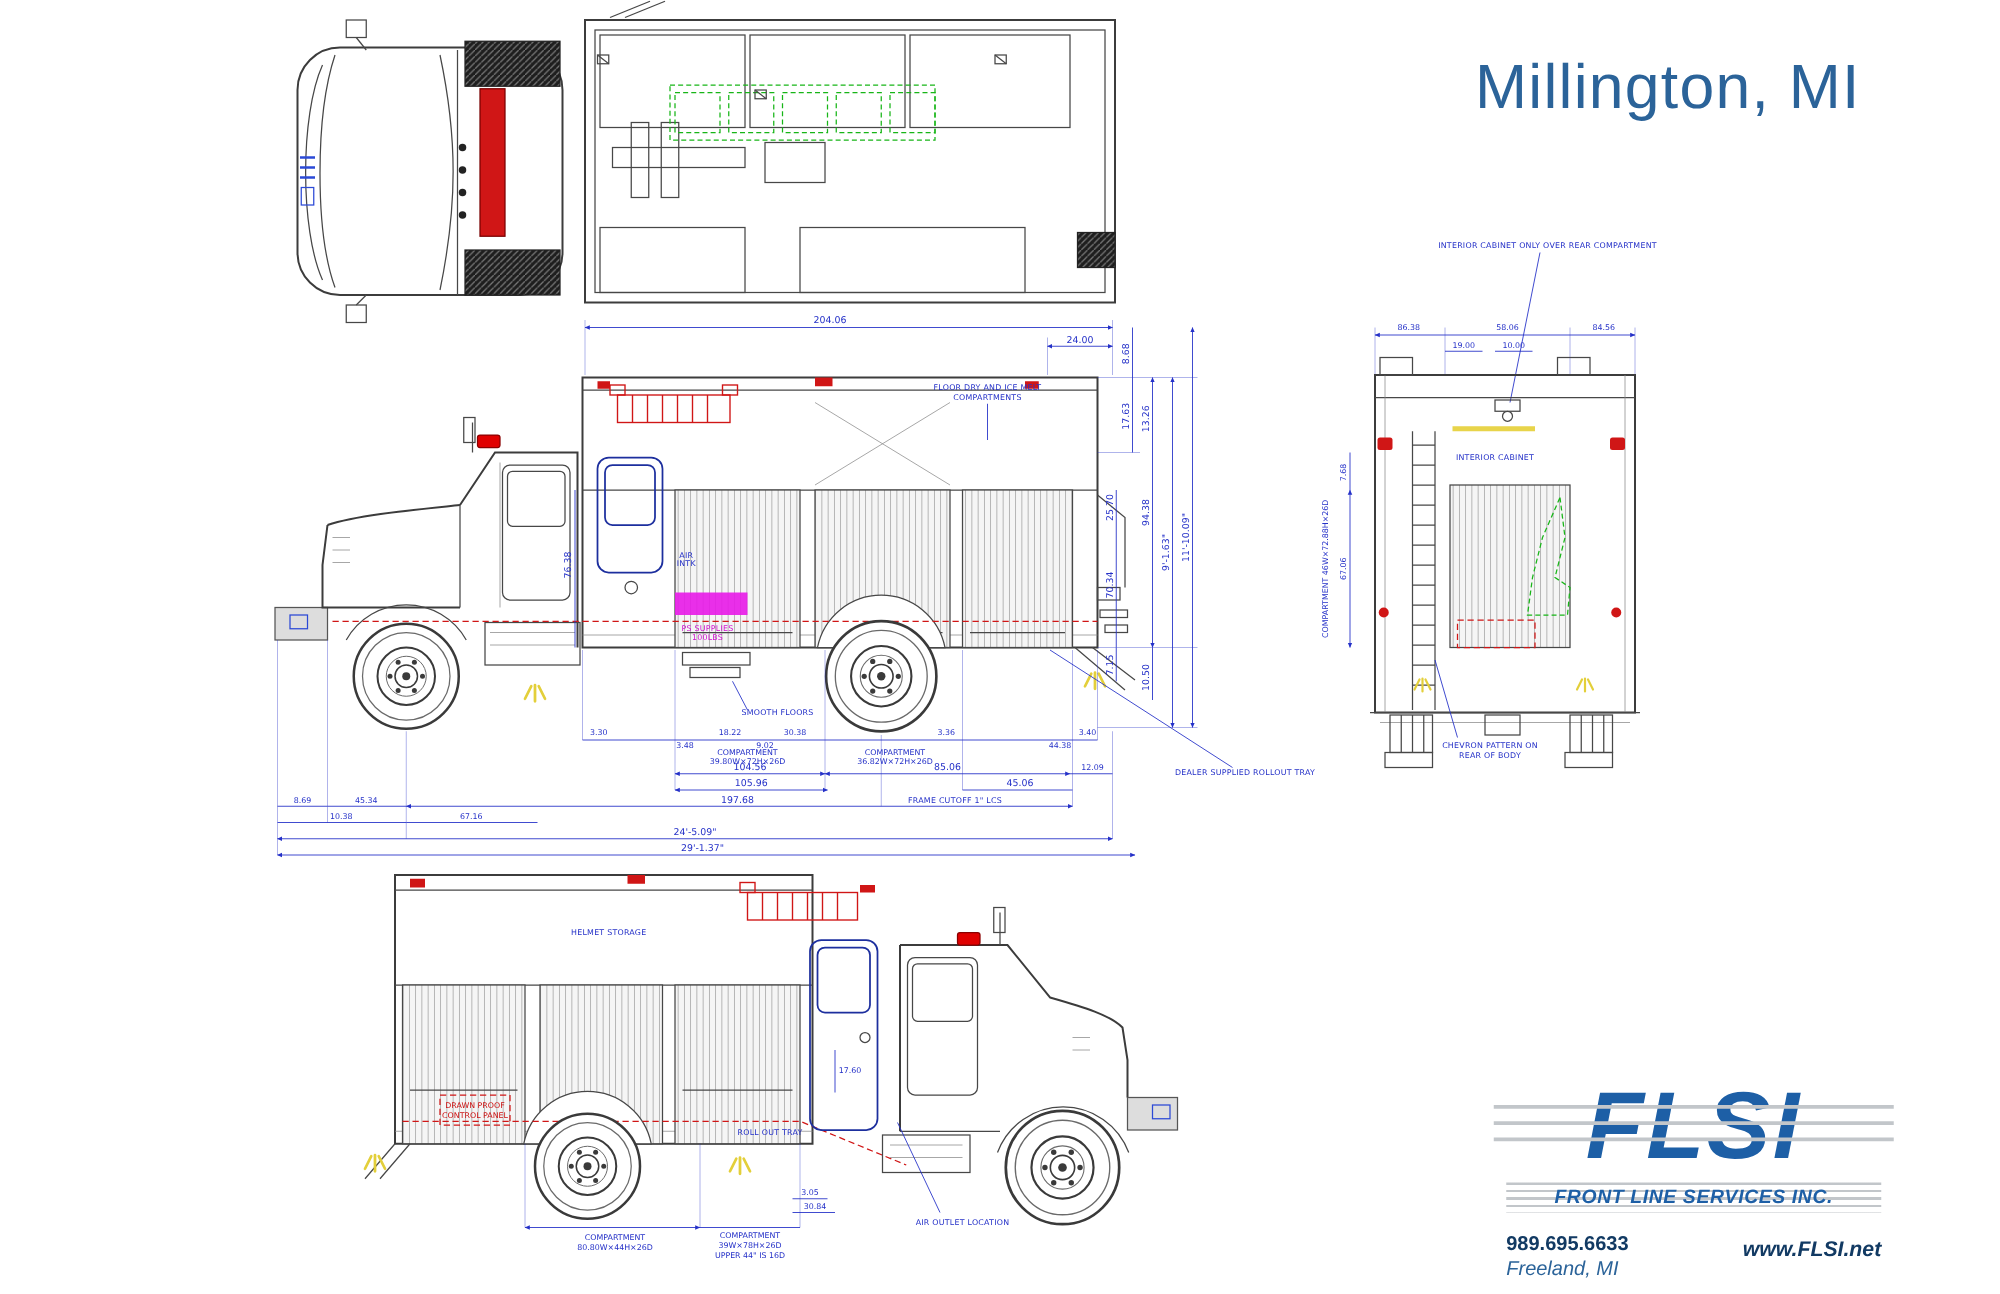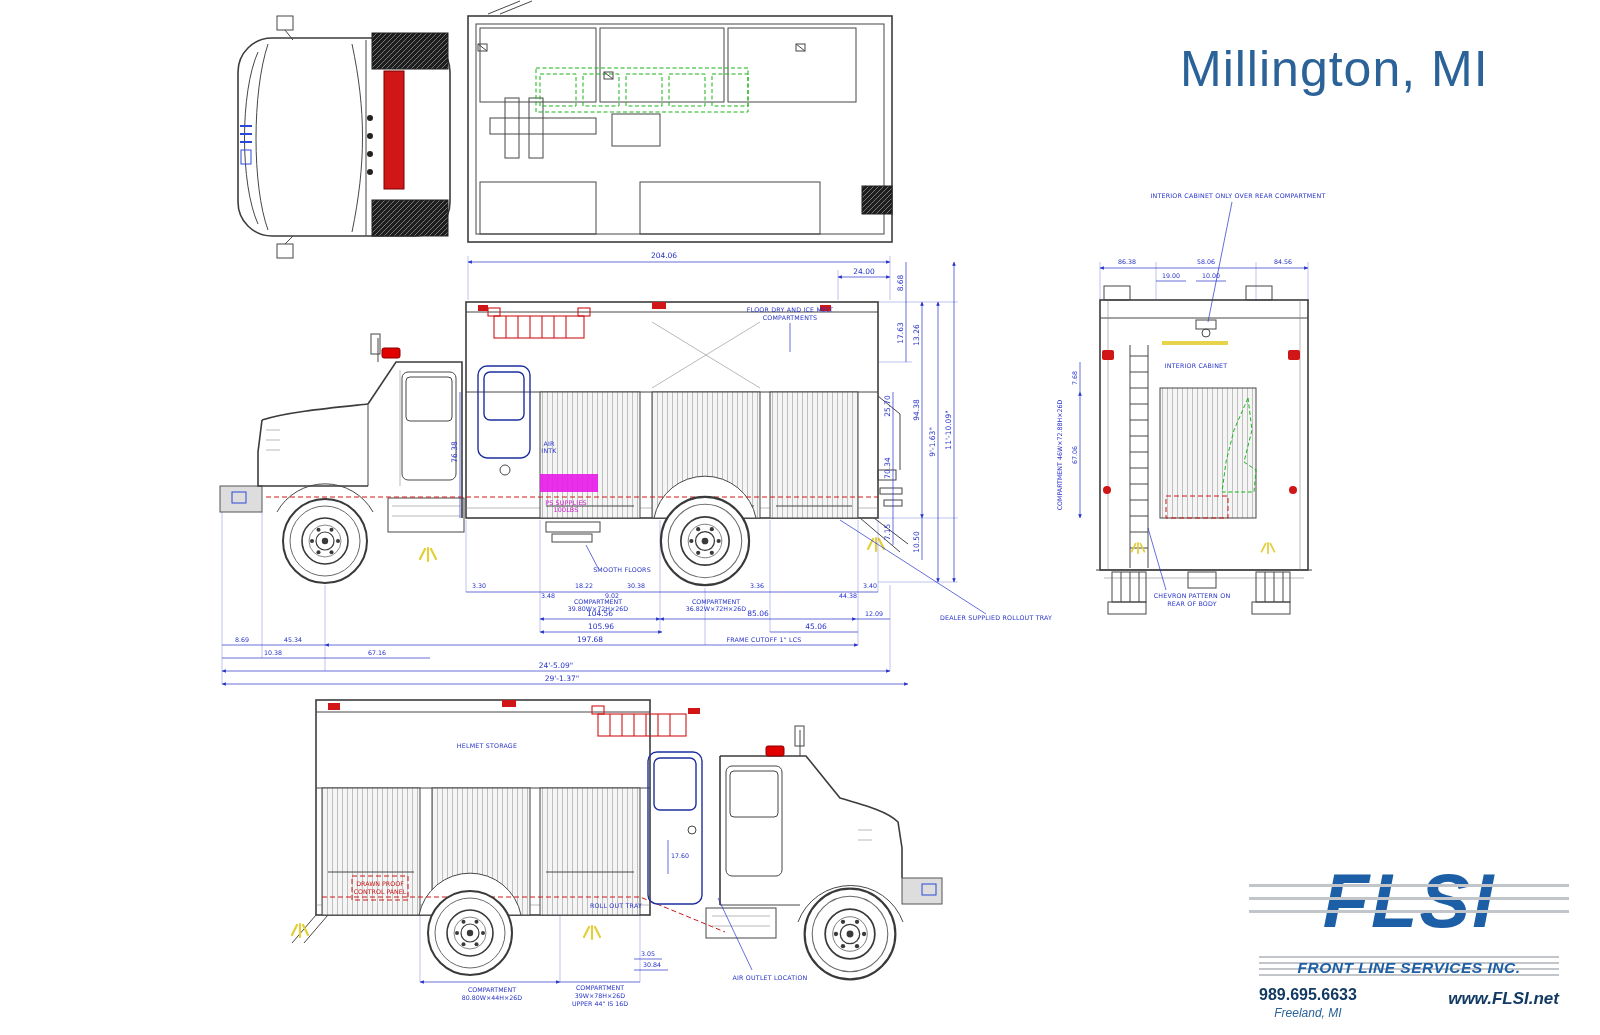--- a/index.html
+++ b/index.html
@@ -1,28 +1,28 @@
 <!DOCTYPE html>
 <html><head>
 <meta charset="utf-8">
 <style>
   html,body{margin:0;padding:0;background:#fff;}
   body{width:1600px;height:1035px;position:relative;overflow:hidden;font-family:"Liberation Sans",sans-serif;}
   .stage{position:absolute;left:0;top:0;}
   .title{position:absolute;left:1180px;top:40px;font-size:50px;color:#2b6399;font-weight:500;letter-spacing:1px;font-family:"Liberation Sans",sans-serif;}
   
-  .logo{position:absolute;left:1259px;top:860px;width:300px;}
+  .logo{position:absolute;left:1205px;top:860px;width:300px;}
   .logo-mark{position:relative;text-align:center;}
   .logo-name{font-size:76px;line-height:82px;font-style:italic;font-weight:bold;color:#1d5fa6;letter-spacing:2px;}
   .stripe{position:absolute;left:-10px;right:-10px;height:3px;background:#c2c6ca;}
   .s1{top:24px}.s2{top:37px}.s3{top:50px}
-  .logo-company{margin-top:14px;text-align:center;font-weight:bold;font-style:italic;color:#1d5fa6;font-size:15.5px;letter-spacing:.5px;padding:3px 0;background:repeating-linear-gradient(180deg,#c2c6ca 0 2px,transparent 2px 6px);}
-  .logo-row{display:flex;justify-content:space-between;margin-top:6px;align-items:flex-start;}
+  .logo-company{margin-top:4px;text-align:center;font-weight:bold;font-style:italic;color:#1d5fa6;font-size:15.5px;letter-spacing:.5px;padding:3px 0;background:repeating-linear-gradient(180deg,#c2c6ca 0 2px,transparent 2px 6px);}
+  .logo-row{display:flex;justify-content:space-between;margin-top:17px;align-items:flex-start;}
   .phone{font-weight:bold;color:#123a63;font-size:16px;}
-  .city{font-style:italic;color:#2b6399;font-size:12px;margin-top:2px;text-align:center;}
+  .city{font-style:italic;color:#2b6399;font-size:16px;margin-top:2px;}
   .site{font-weight:bold;font-style:italic;color:#123a63;font-size:17px;margin-top:3px;}
   
   svg text{font-family:"DejaVu Sans",sans-serif;}
   .dimt{fill:#2531c8;font-size:7.5px;text-anchor:middle;}
   .note{fill:#2531c8;font-size:7.5px;text-anchor:middle;letter-spacing:.2px;}
   .tiny{font-size:6.3px;}
   .magt{fill:#cf12cf;}
   .redt{fill:#cc1414;font-size:6.3px;text-anchor:middle;}
   .ln{stroke:#474747;fill:none;stroke-width:1;}
   .ln2{stroke:#3c3c3c;fill:none;stroke-width:1.6;}

